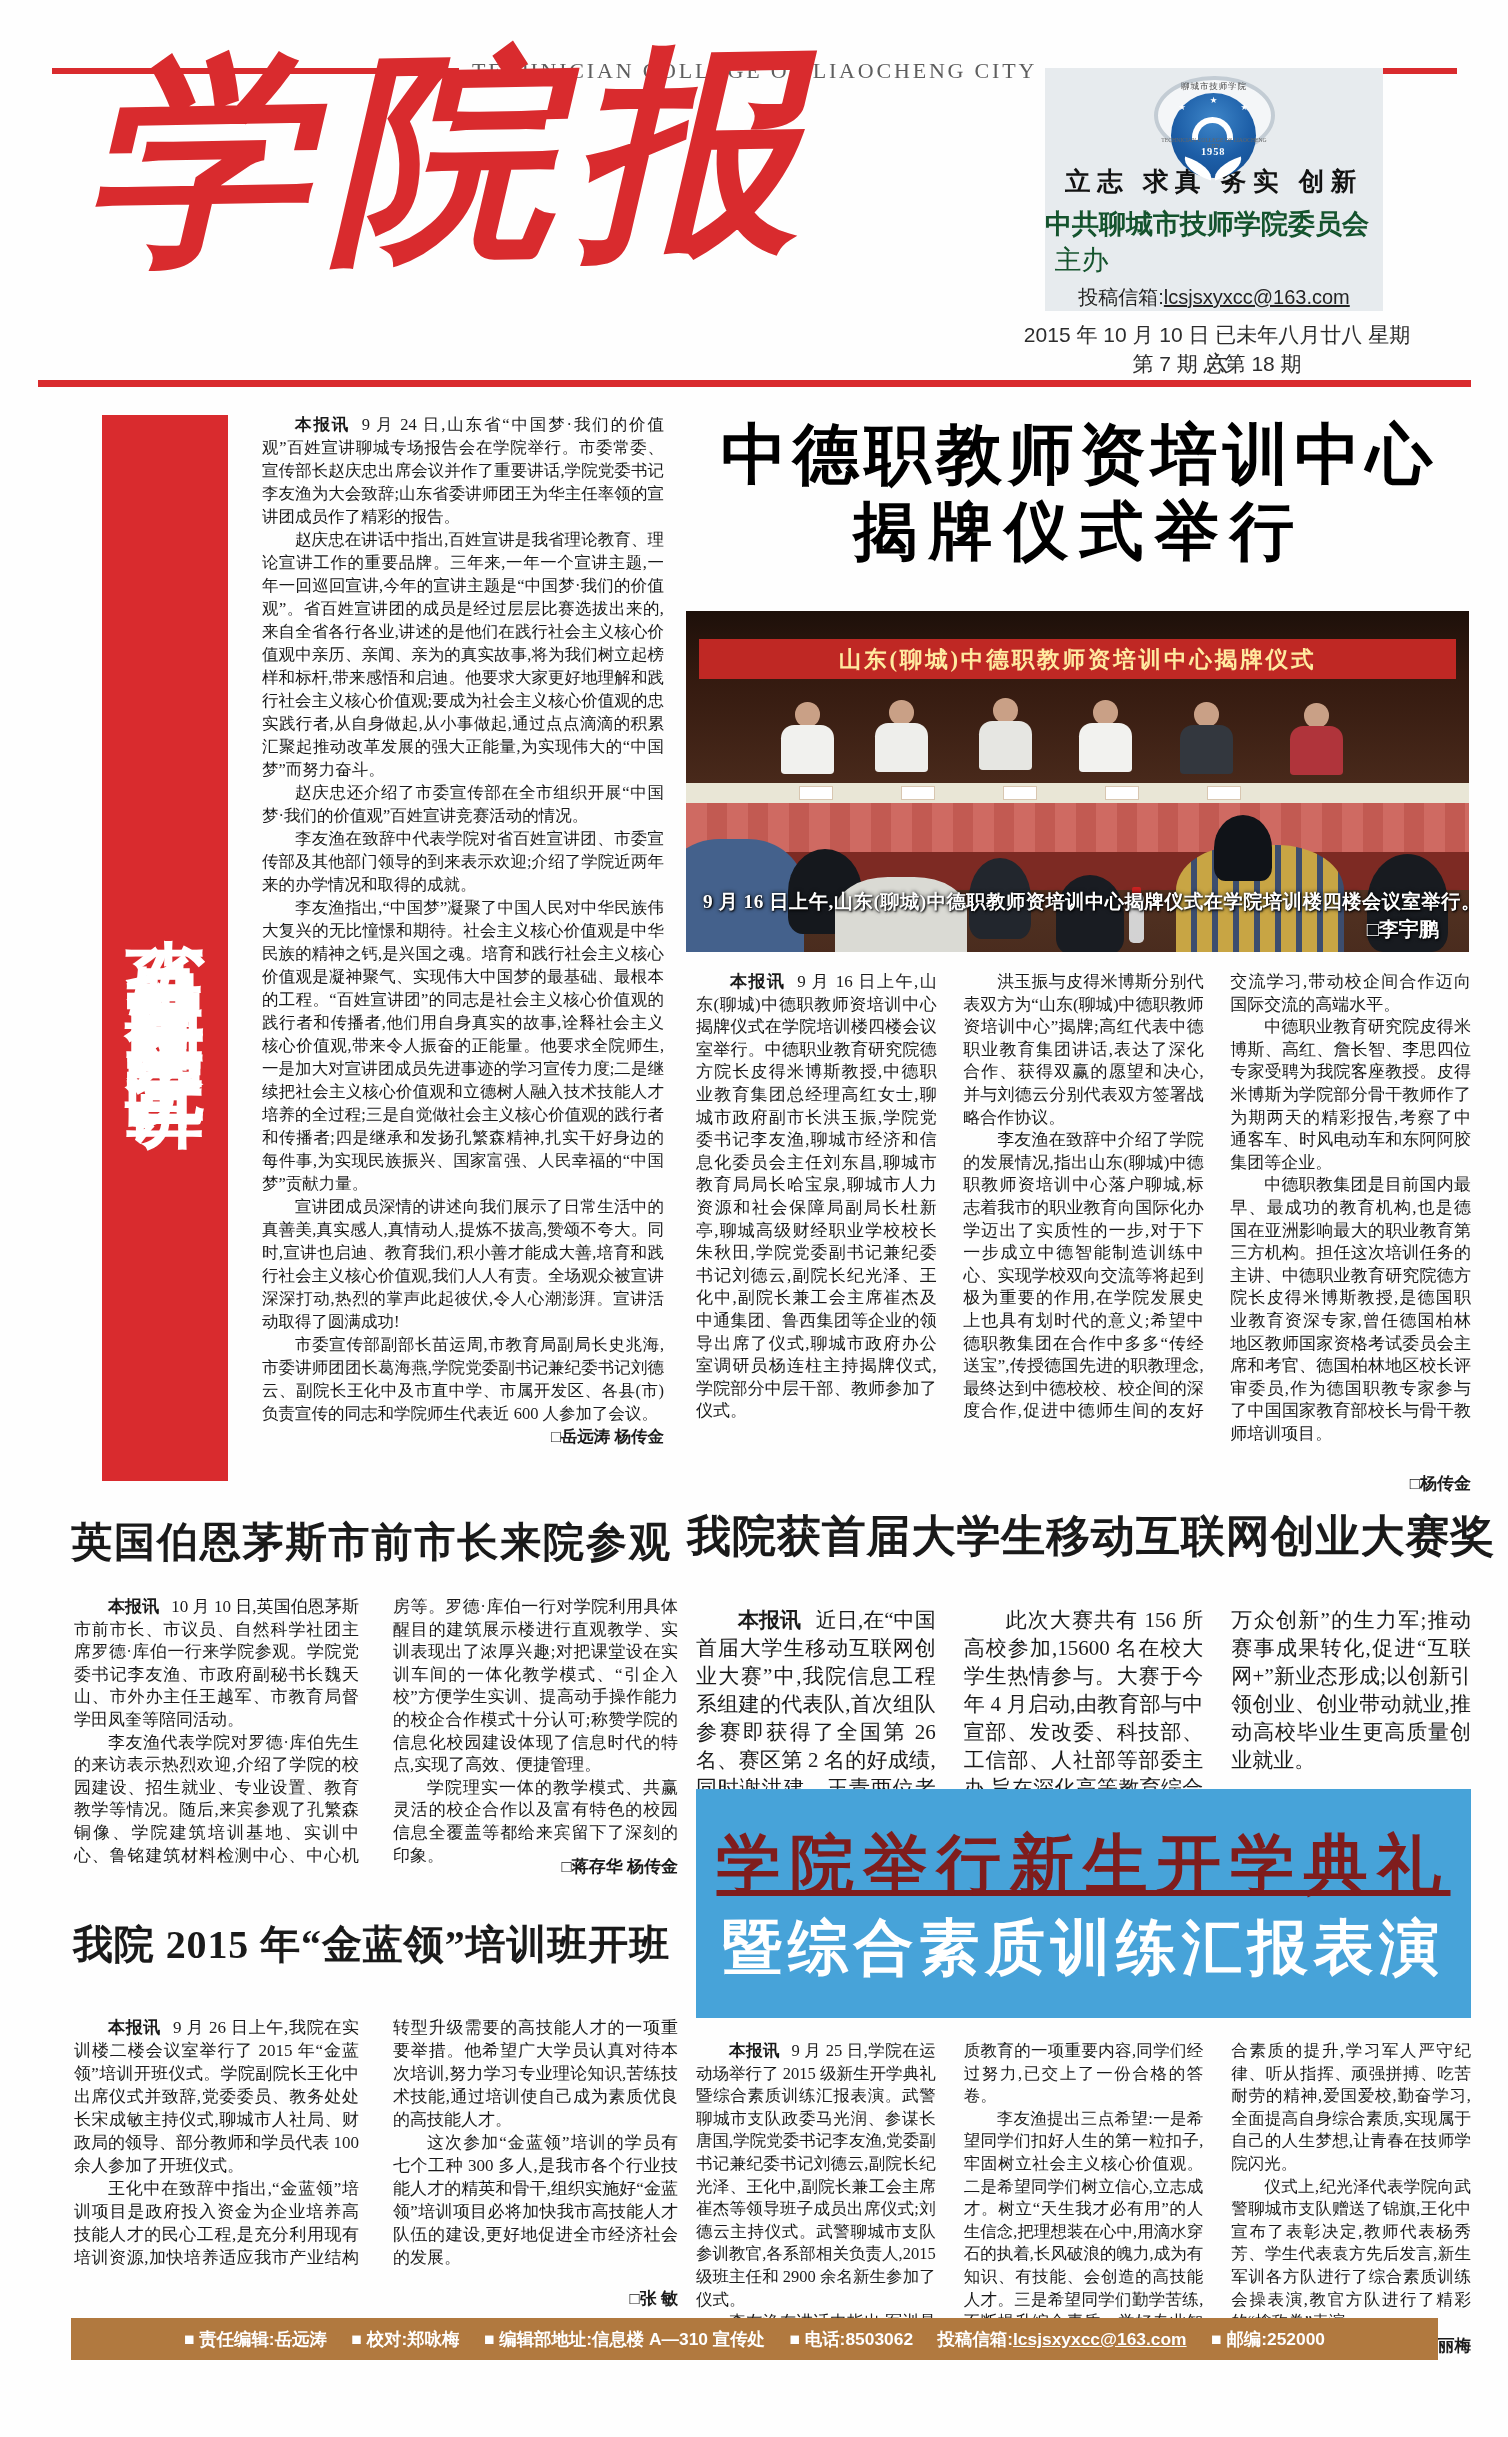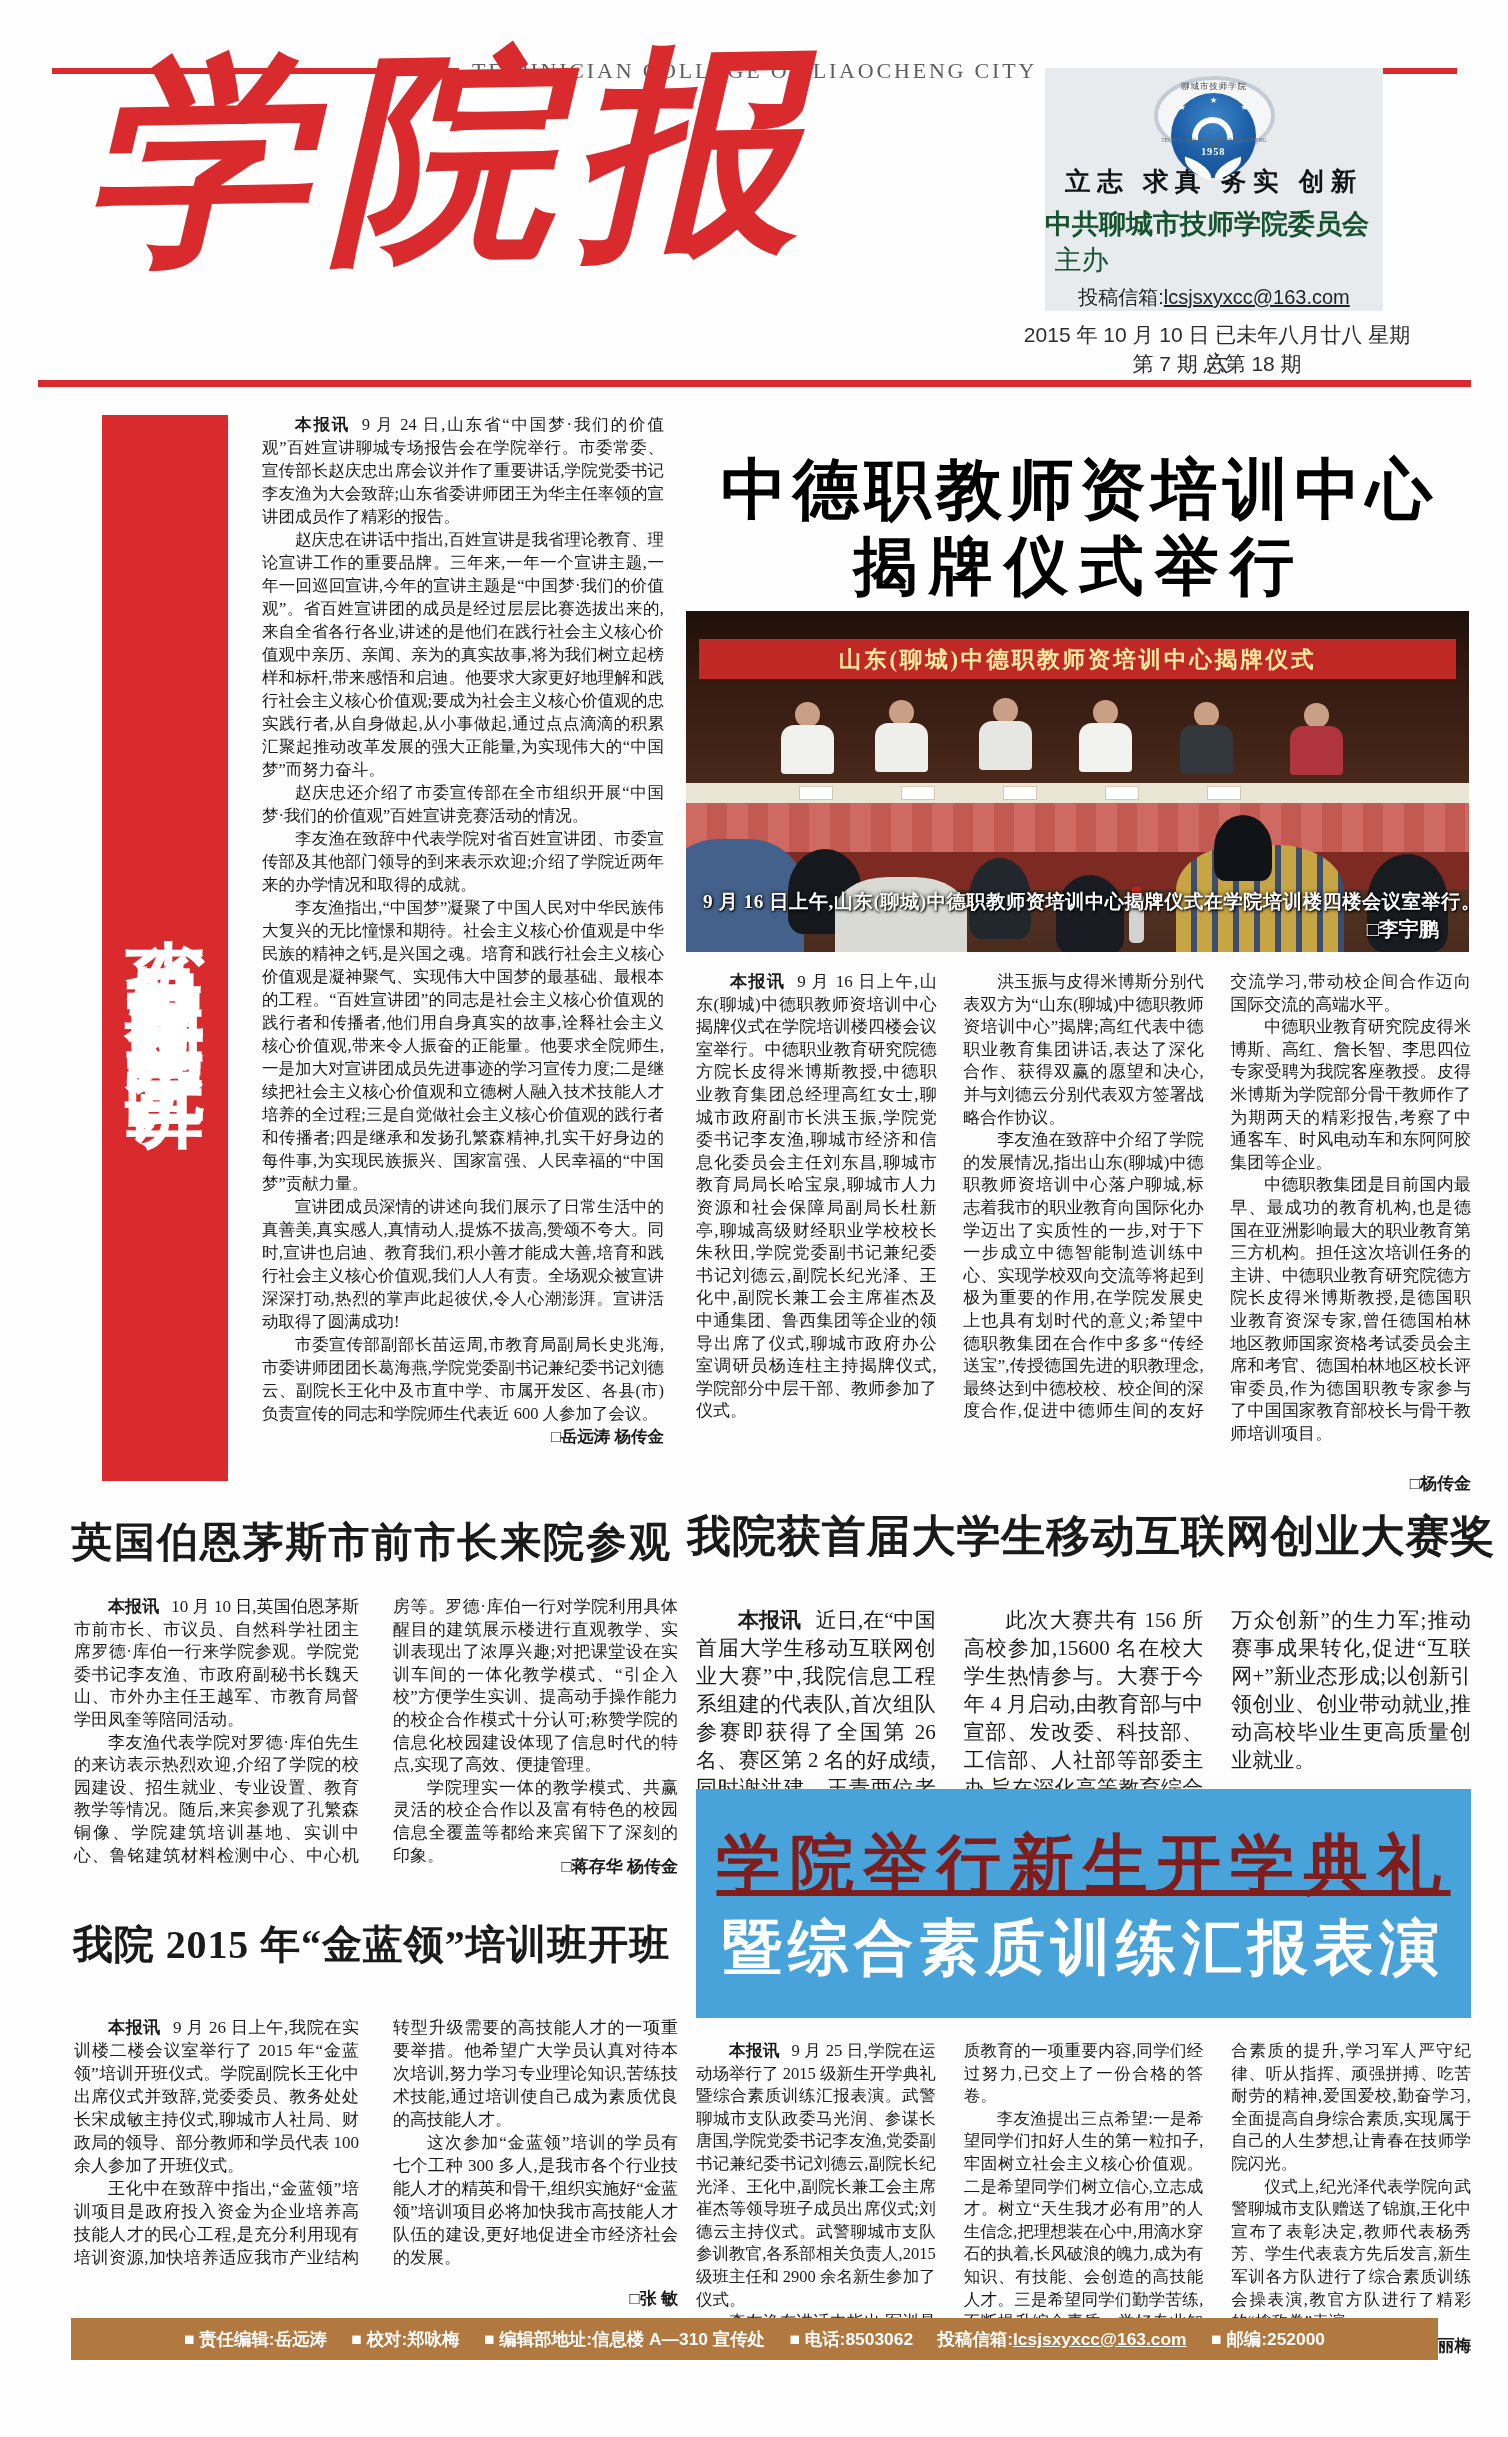--- a/index.html
+++ b/index.html
@@ -57,21 +57,21 @@
   
   .body-text{text-align:justify;overflow:hidden;}
   .body-text p{margin:0;text-indent:2em;}
   .lead{font-weight:bold;margin-right:0.7em;}
   .byline{text-align:right;font-weight:bold;}
   .byline-abs{position:absolute;right:0;bottom:0;font-weight:bold;background:#fefefe;padding-left:9.4px;}
   
   .a1-body{position:absolute;left:262px;top:413px;width:402px;height:1086px;
     font-size:16.5px;line-height:23px;}
   
-  .sg-headline{position:absolute;left:687px;top:451px;width:785px;text-align:center;font-weight:bold;color:#000;}
+  .sg-headline{position:absolute;left:687px;top:416px;width:785px;text-align:center;font-weight:bold;color:#000;}
   .sg-h1{font-size:66px;letter-spacing:5.7px;line-height:77px;white-space:nowrap;}
   .sg-h2{font-size:64px;letter-spacing:11.3px;line-height:77px;white-space:nowrap;}
   .photo{position:absolute;left:686px;top:611px;width:783px;height:341px;overflow:hidden;
     background:linear-gradient(180deg,#1d100a 0%,#33190f 18%,#47281a 48%,#573524 72%,#4a2c1e 100%);}
   .photo-strip{position:absolute;left:13.2px;top:28px;right:13.2px;height:40px;background:#bf2824;
     display:flex;align-items:center;justify-content:center;}
   .photo-strip span{color:#ffeaa0;font-size:22.6px;font-weight:bold;letter-spacing:2.8px;white-space:nowrap;}
   .official{position:absolute;width:60px;height:81px;}
   .official .head{position:absolute;left:18px;top:0;width:24.5px;height:24.5px;border-radius:50%;background:#c9a086;}
   .official .torso{position:absolute;left:3.8px;top:22.6px;width:53px;height:49px;border-radius:13.2px 13.2px 3.8px 3.8px;}

